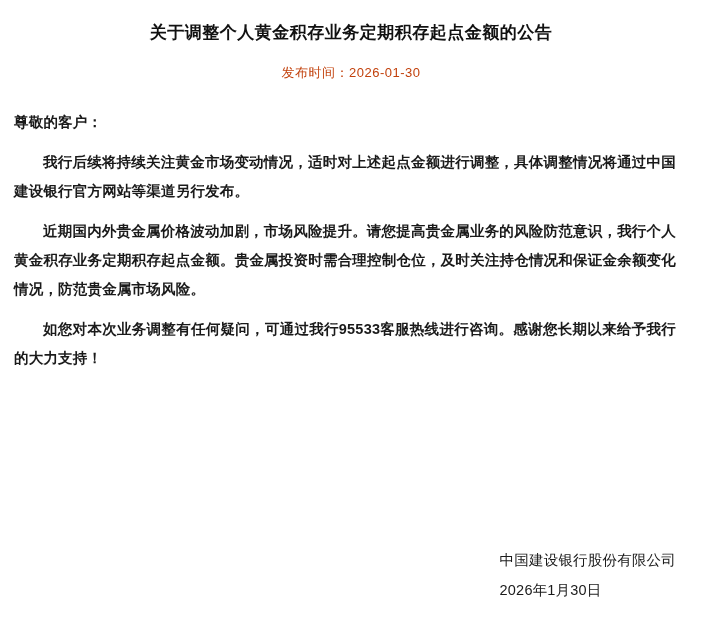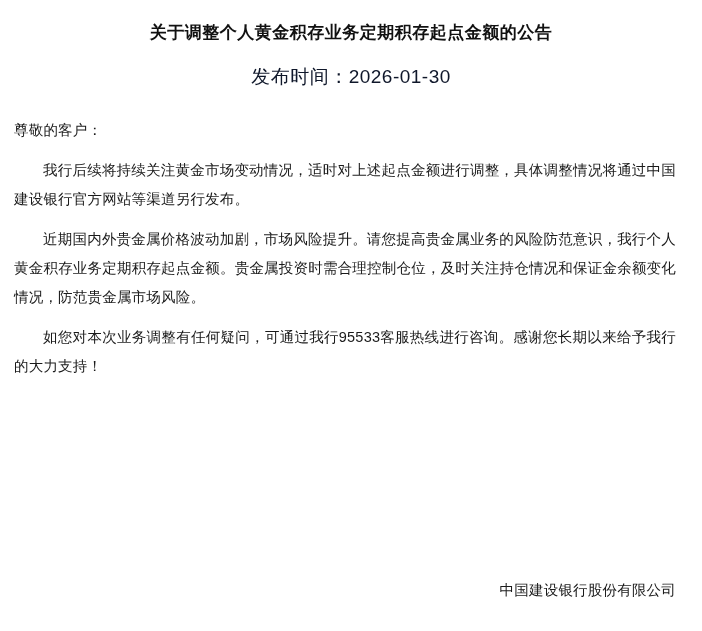--- a/index.html
+++ b/index.html
@@ -24,37 +24,38 @@
     text-align: center;
     font-size: 17px;
     font-weight: 700;
     color: #111111;
     letter-spacing: 0.5px;
     padding: 20px 40px 0 40px;
     line-height: 26px;
   }
   .publish-line {
     text-align: center;
-    font-size: 19px;
-    color: #0f172a;
+    font-size: 13px;
+    color: #c2410c;
     margin-top: 18px;
     letter-spacing: 0.5px;
   }
   .body-wrap {
     padding: 0 26px 0 14px;
     margin-top: 26px;
   }
   p.para {
     font-size: 14.5px;
     line-height: 29px;
     color: #1a1a1a;
     margin: 0 0 11px 0;
     text-align: justify;
     text-justify: inter-ideograph;
     letter-spacing: 0.2px;
+    font-weight: bold;
   }
   p.indent {
     text-indent: 2em;
   }
   p.bold-lead {
     font-weight: 700;
   }
   p.bold-lead .normal {
     font-weight: 400;
   }
@@ -88,15 +89,16 @@
     <p class="para indent">我行后续将持续关注黄金市场变动情况，适时对上述起点金额进行调整，具体调整情况将通过中国建设银行官方网站等渠道另行发布。</p>
 
     <p class="para indent">近期国内外贵金属价格波动加剧，市场风险提升。请您提高贵金属业务的风险防范意识，我行个人黄金积存业务定期积存起点金额。贵金属投资时需合理控制仓位，及时关注持仓情况和保证金余额变化情况，防范贵金属市场风险。</p>
 
     <p class="para indent">如您对本次业务调整有任何疑问，可通过我行95533客服热线进行咨询。感谢您长期以来给予我行的大力支持！</p>
 
   </div>
 
   <div class="sign-block">
     <div class="sign-line">中国建设银行股份有限公司</div>
+    <div class="sign-line">2026年1月30日</div>
   </div>
 
 </div>
 
 </body></html>

